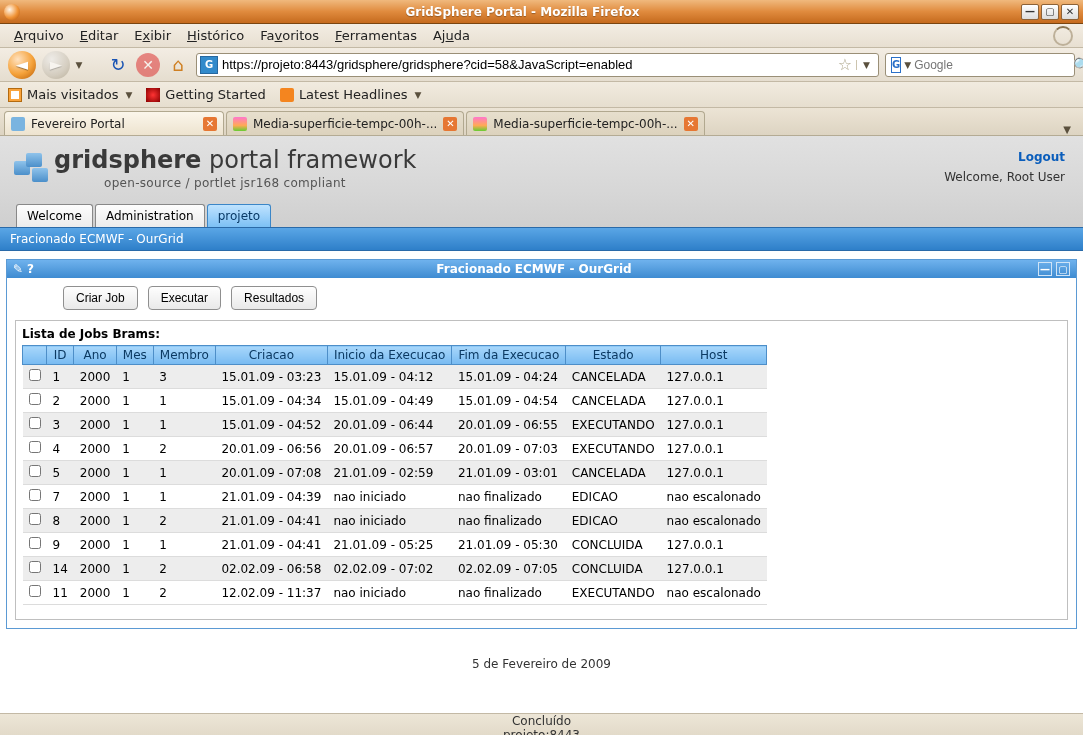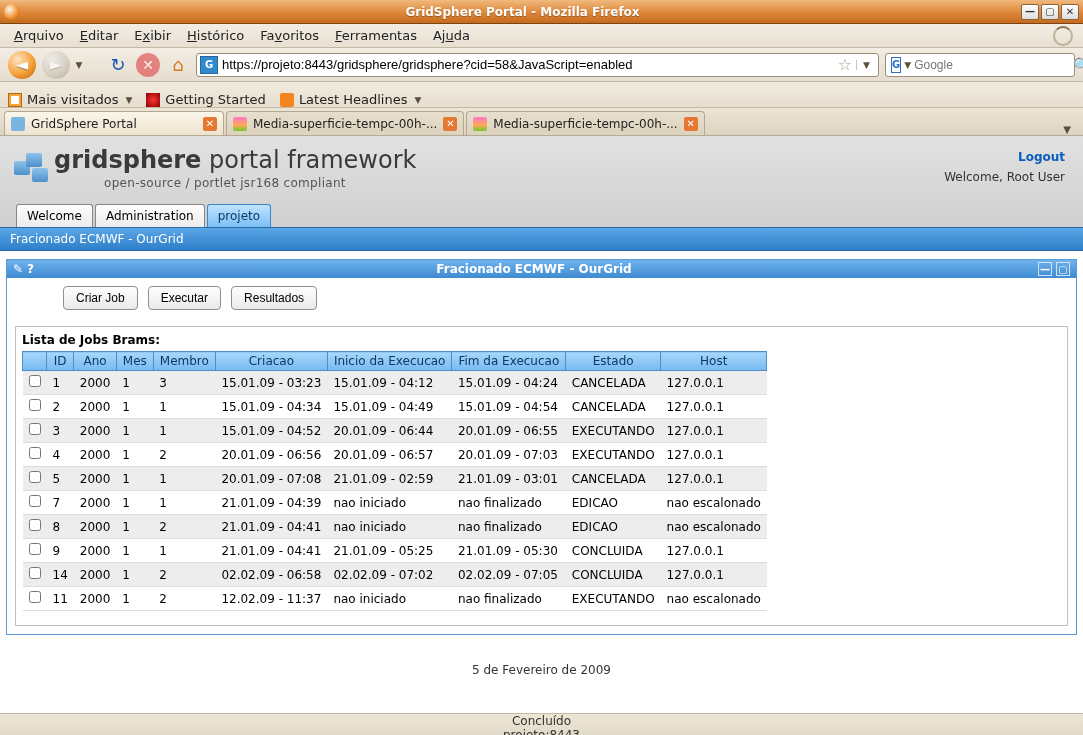--- a/index.html
+++ b/index.html
@@ -140,21 +140,21 @@
   display:flex;align-items:center;justify-content:center; font-size:10px; font-weight:bold;
 }
 .searchbar input { flex:1; border:none; outline:none; font-size:12px; color:#888; background:transparent; }
 .searchbar .mag { color:#666; font-size:14px; padding:0 4px; }
 
 
 .bmbar {
   height: 26px;
   background: linear-gradient(#f1ebdf,#e6decf);
   border-bottom: 1px solid #c3b9a5;
-  display:flex; align-items:flex-end; padding:0 8px; gap:14px;
+  display:flex; align-items:center; padding:0 8px; gap:14px;
 }
 .bm-item { display:flex; align-items:center; gap:5px; color:#222; font-size:13px; }
 .bm-item .dd { font-size:9px; color:#5a503d; margin-left:2px; }
 .bm-icon { width:14px;height:14px; }
 .bm-icon.most { background:#f9a33b; border:1px solid #b36a0f; position:relative;}
 .bm-icon.most::after{content:"";position:absolute;inset:2px;background:#fff;}
 .bm-icon.bug { background:radial-gradient(circle,#f33,#800);} 
 .bm-icon.rss { background:#f4851f; border-radius:2px; }
 
 
@@ -263,21 +263,21 @@
 }
 .portlet-title .ptext{ flex:1; text-align:center; }
 .portlet-title .picn { width:14px;height:14px; border:1px solid #cfe4f7; margin-left:4px; display:inline-flex;align-items:center;justify-content:center; font-size:10px;}
 .portlet-title .pedit{font-size:12px;margin-right:2px;}
 .portlet-title .phelp{font-weight:bold;margin-left:2px;}
 
 .portlet-body {
   padding:8px;
   background:#fff;
 }
-.pbtn-row { display:flex; gap:10px; margin-bottom:16px;padding-left:48px; }
+.pbtn-row { display:flex; gap:10px; margin-bottom:10px;padding-left:48px; }
 .pbtn {
   background:linear-gradient(#fefefe,#e9e9e9);
   border:1px solid #8f8f8f;
   border-radius:4px;
   padding:4px 12px;
   font-size:12px;
   cursor:pointer;
 }
 
 .pbody-inner {
@@ -387,21 +387,21 @@
   <div class="bm-item">
     <span class="bm-icon rss"></span>
     <span>Latest Headlines</span>
     <span class="dd">▼</span>
   </div>
 </div>
 
 <div class="tabsbar">
   <div class="tab">
     <span class="fav16 gs"></span>
-    <span class="tab-text">GridSphere Portal</span>
+    <span class="tab-text">Fevereiro Portal</span>
     <span class="close">✕</span>
   </div>
   <div class="tab inactive">
     <span class="fav16 img"></span>
     <span class="tab-text">Media-superficie-tempc-00h-...</span>
     <span class="close">✕</span>
   </div>
   <div class="tab inactive">
     <span class="fav16 img"></span>
     <span class="tab-text">Media-superficie-tempc-00h-...</span>

